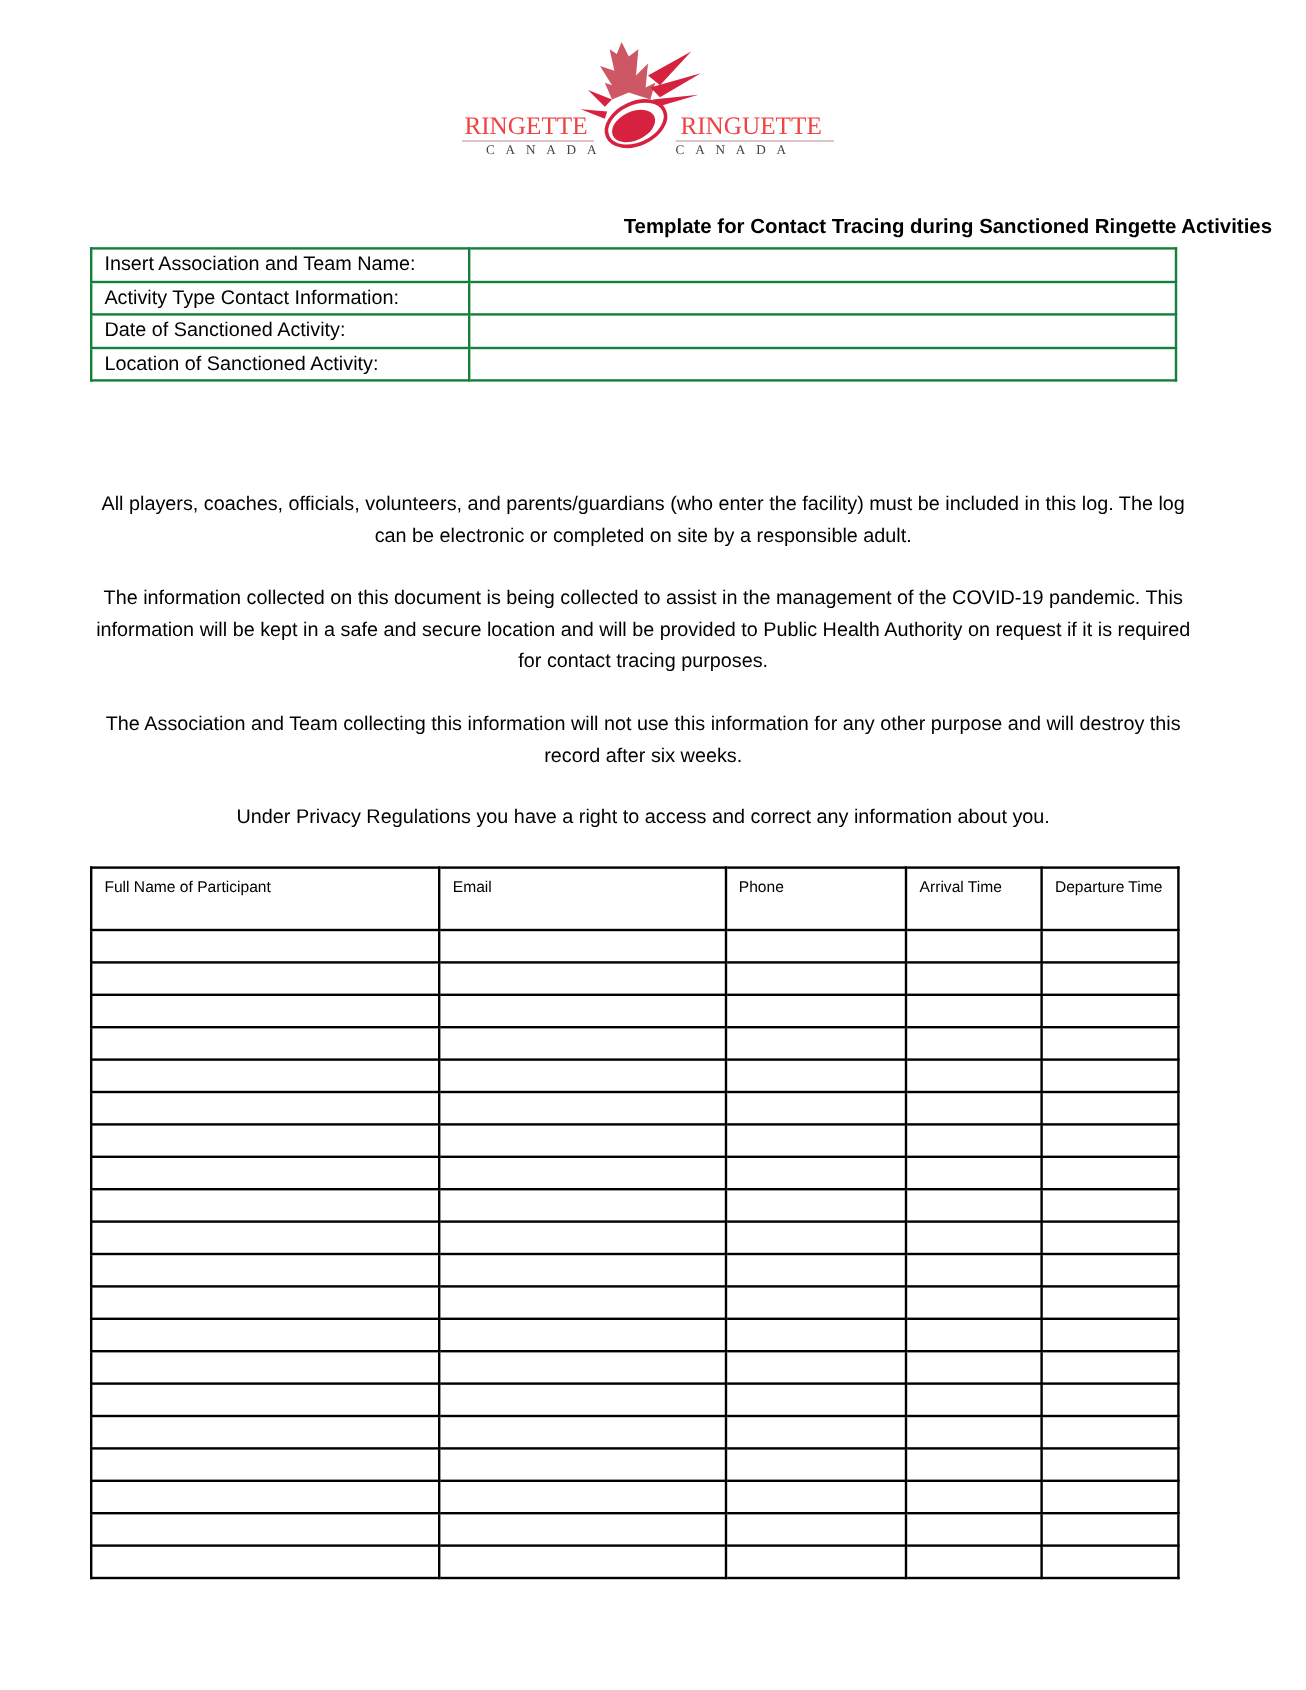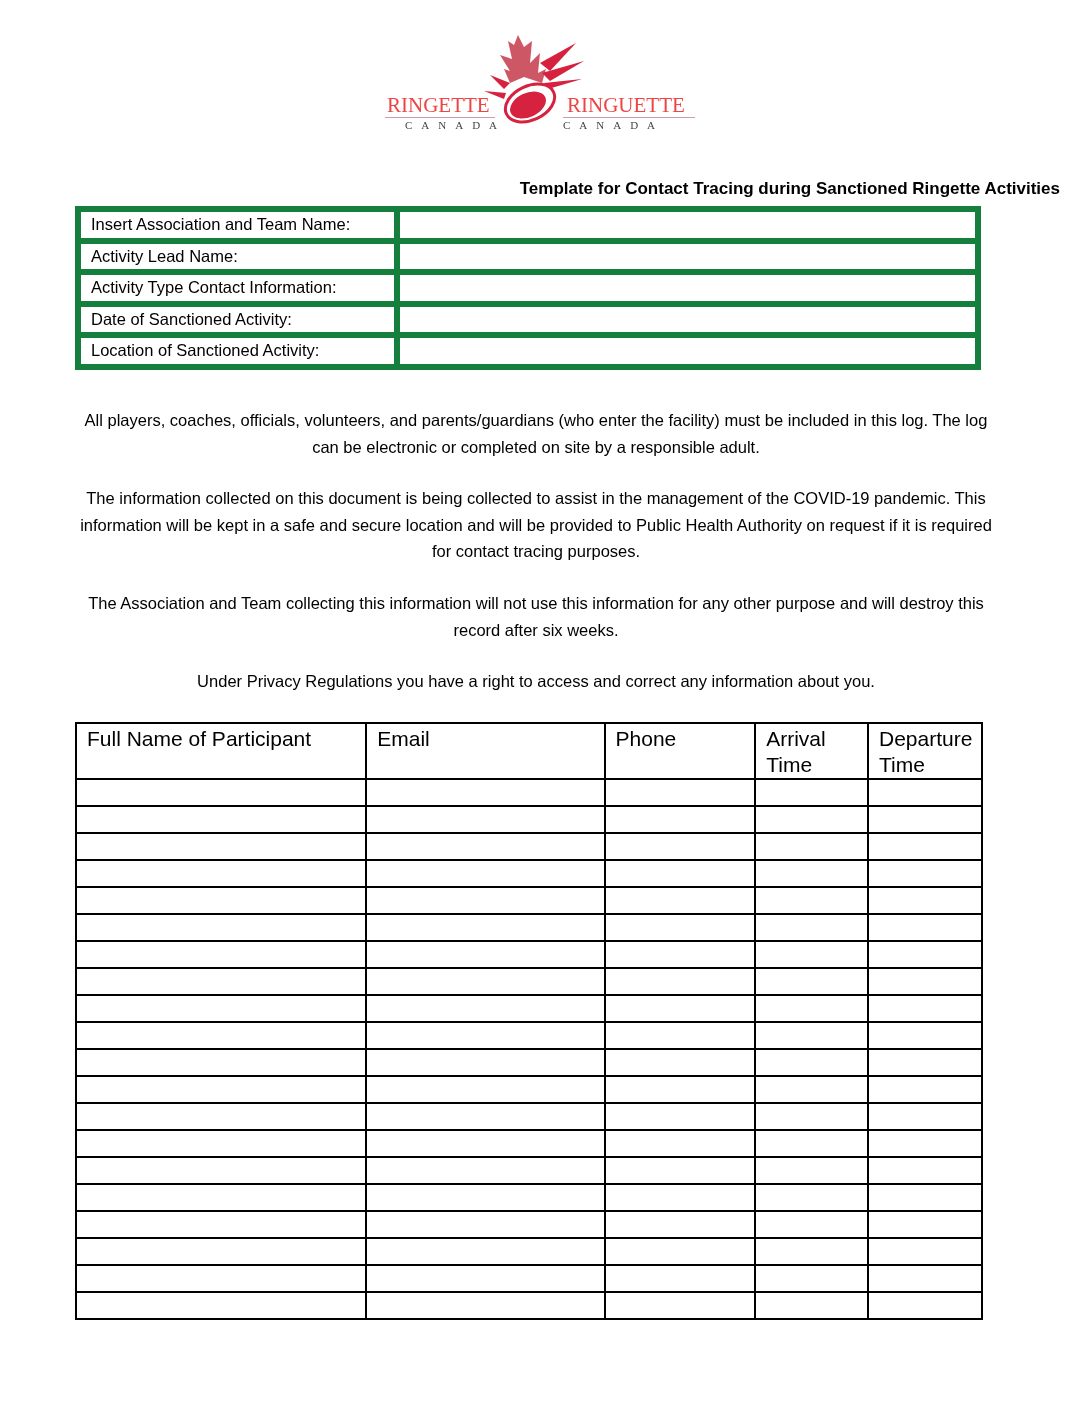--- a/index.html
+++ b/index.html
@@ -15,29 +15,29 @@
   .logo .rule { position:absolute; top:84px; height:1px; background:#c9a0a8; }
   .logo .rule.left { left:0; width:110px; }
   .logo .rule.right { left:178px; width:132px; }
   .logo svg { position:absolute; left:95px; top:0; }
 
   .title { position:absolute; left:0; width:1060px; top:154px; text-align:right;
            font-weight:bold; font-size:17px;margin-top:25px; }
 
   table { border-collapse:collapse; position:absolute; }
   .info { left:75px; top:206px; width:906px; }
-  .info td { border:6px solid #15803d; height:25.5px; padding:0 0 0 10px; font-size:16.5px; vertical-align:middle; }
+  .info td { border:2px solid #15803d; height:25.5px; padding:0 0 0 10px; font-size:16.5px; vertical-align:middle; }
   .info td.lbl { width:303px; }
   .info td.val { padding:0; }
 
   .para { position:absolute; left:76px; width:920px; font-size:16.5px; line-height:26.5px;text-align:center; }
 
   .log { left:75px; top:722px; width:908px; }
   .log th, .log td { border:2px solid #000; padding:0; }
-  .log th { font-weight:normal; text-align:left; vertical-align:top; font-size:21px;
+  .log th { font-weight:normal; text-align:left; vertical-align:top; font-size:13px;
             padding:2px 0 0 10px; height:48px; line-height:26px; }
   .log td { height:25px; }
   .c1 { width:279px; } .c2 { width:227px;margin-left:36px; } .c3 { width:139px; } .c4 { width:101px; } .c5 { width:102px; }
 </style>
 </head>
 <body>
 
 <div class="logo">
   <svg width="110" height="100" viewBox="0 0 110 100">
     <g fill="#d6213f">
@@ -61,24 +61,20 @@
 
 <div class="title">Template for Contact Tracing during Sanctioned Ringette Activities</div>
 
 <table class="info">
   <tbody id="info-body">
       <tr>
         <td class="lbl">Insert Association and Team Name:</td>
         <td class="val"></td>
       </tr>
       <tr>
-        <td class="lbl">Activity Lead Name:</td>
-        <td class="val"></td>
-      </tr>
-      <tr>
         <td class="lbl">Activity Type Contact Information:</td>
         <td class="val"></td>
       </tr>
       <tr>
         <td class="lbl">Date of Sanctioned Activity:</td>
         <td class="val"></td>
       </tr>
       <tr>
         <td class="lbl">Location of Sanctioned Activity:</td>
         <td class="val"></td>

